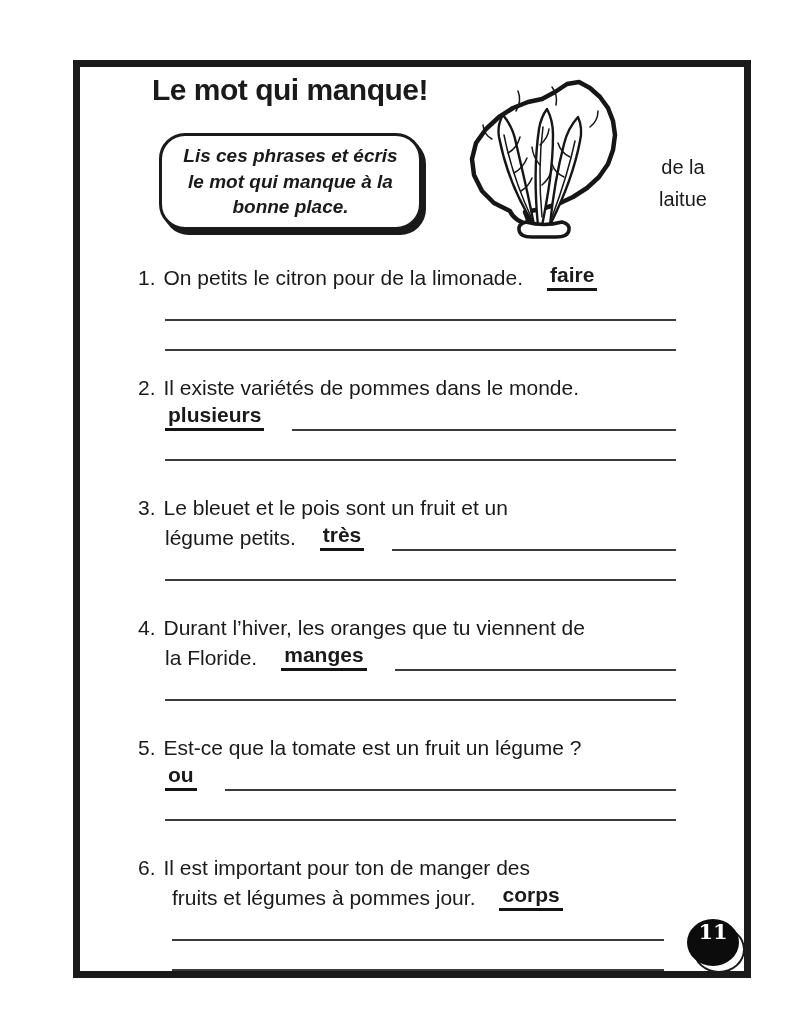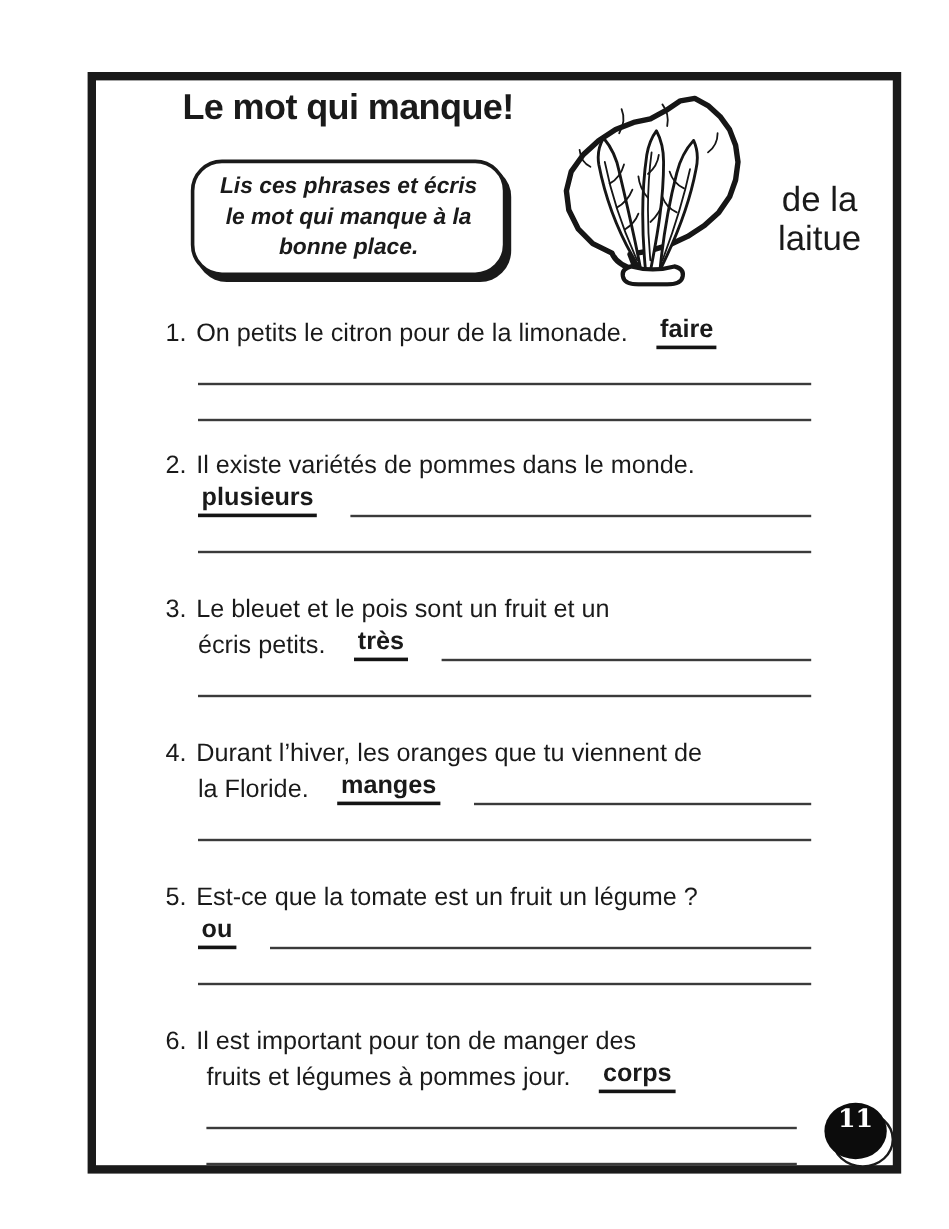--- a/index.html
+++ b/index.html
@@ -26,21 +26,21 @@
     border:3px solid var(--ink);border-radius:26px;background:#ffffff;
     box-shadow:4px 5px 0 var(--ink);
     display:flex;align-items:center;justify-content:center;padding:6px 12px;
   }
   .bubble-text{
     font-style:italic;font-size:19px;line-height:1.35;text-align:center;color:var(--ink);font-weight:bold;
   }
   .lettuce{position:absolute;left:372px;top:-2px;width:184px;height:174px;}
   .caption{
     position:absolute;left:545px;top:84px;width:116px;text-align:center;
-    font-size:29px;line-height:32px;color:var(--ink);
+    font-size:20px;line-height:32px;color:var(--ink);
   }
   
   .questions{position:absolute;left:0;top:0;right:0;bottom:0;}
   .question{position:absolute;left:58px;width:538px;}
   .question:nth-of-type(1){top:194px;}
   .question:nth-of-type(2){top:304px;}
   .question:nth-of-type(3){top:424px;}
   .question:nth-of-type(4){top:544px;}
   .question:nth-of-type(5){top:664px;}
   .question:nth-of-type(6){top:784px;}
@@ -144,21 +144,21 @@
           <div class="q-row cont">
             <span class="q-blank"></span>
           </div>
         </div>
         <div class="question">
           <div class="q-row">
             <span class="q-num">3.</span>
             <span class="q-text">Le bleuet et le pois sont un fruit et un</span>
           </div>
           <div class="q-row cont">
-            <span class="q-text">écris petits.</span>
+            <span class="q-text">légume petits.</span>
             <span class="q-answer">très</span>
             <span class="q-blank"></span>
           </div>
           <div class="q-row cont">
             <span class="q-blank"></span>
           </div>
         </div>
         <div class="question">
           <div class="q-row">
             <span class="q-num">4.</span>

